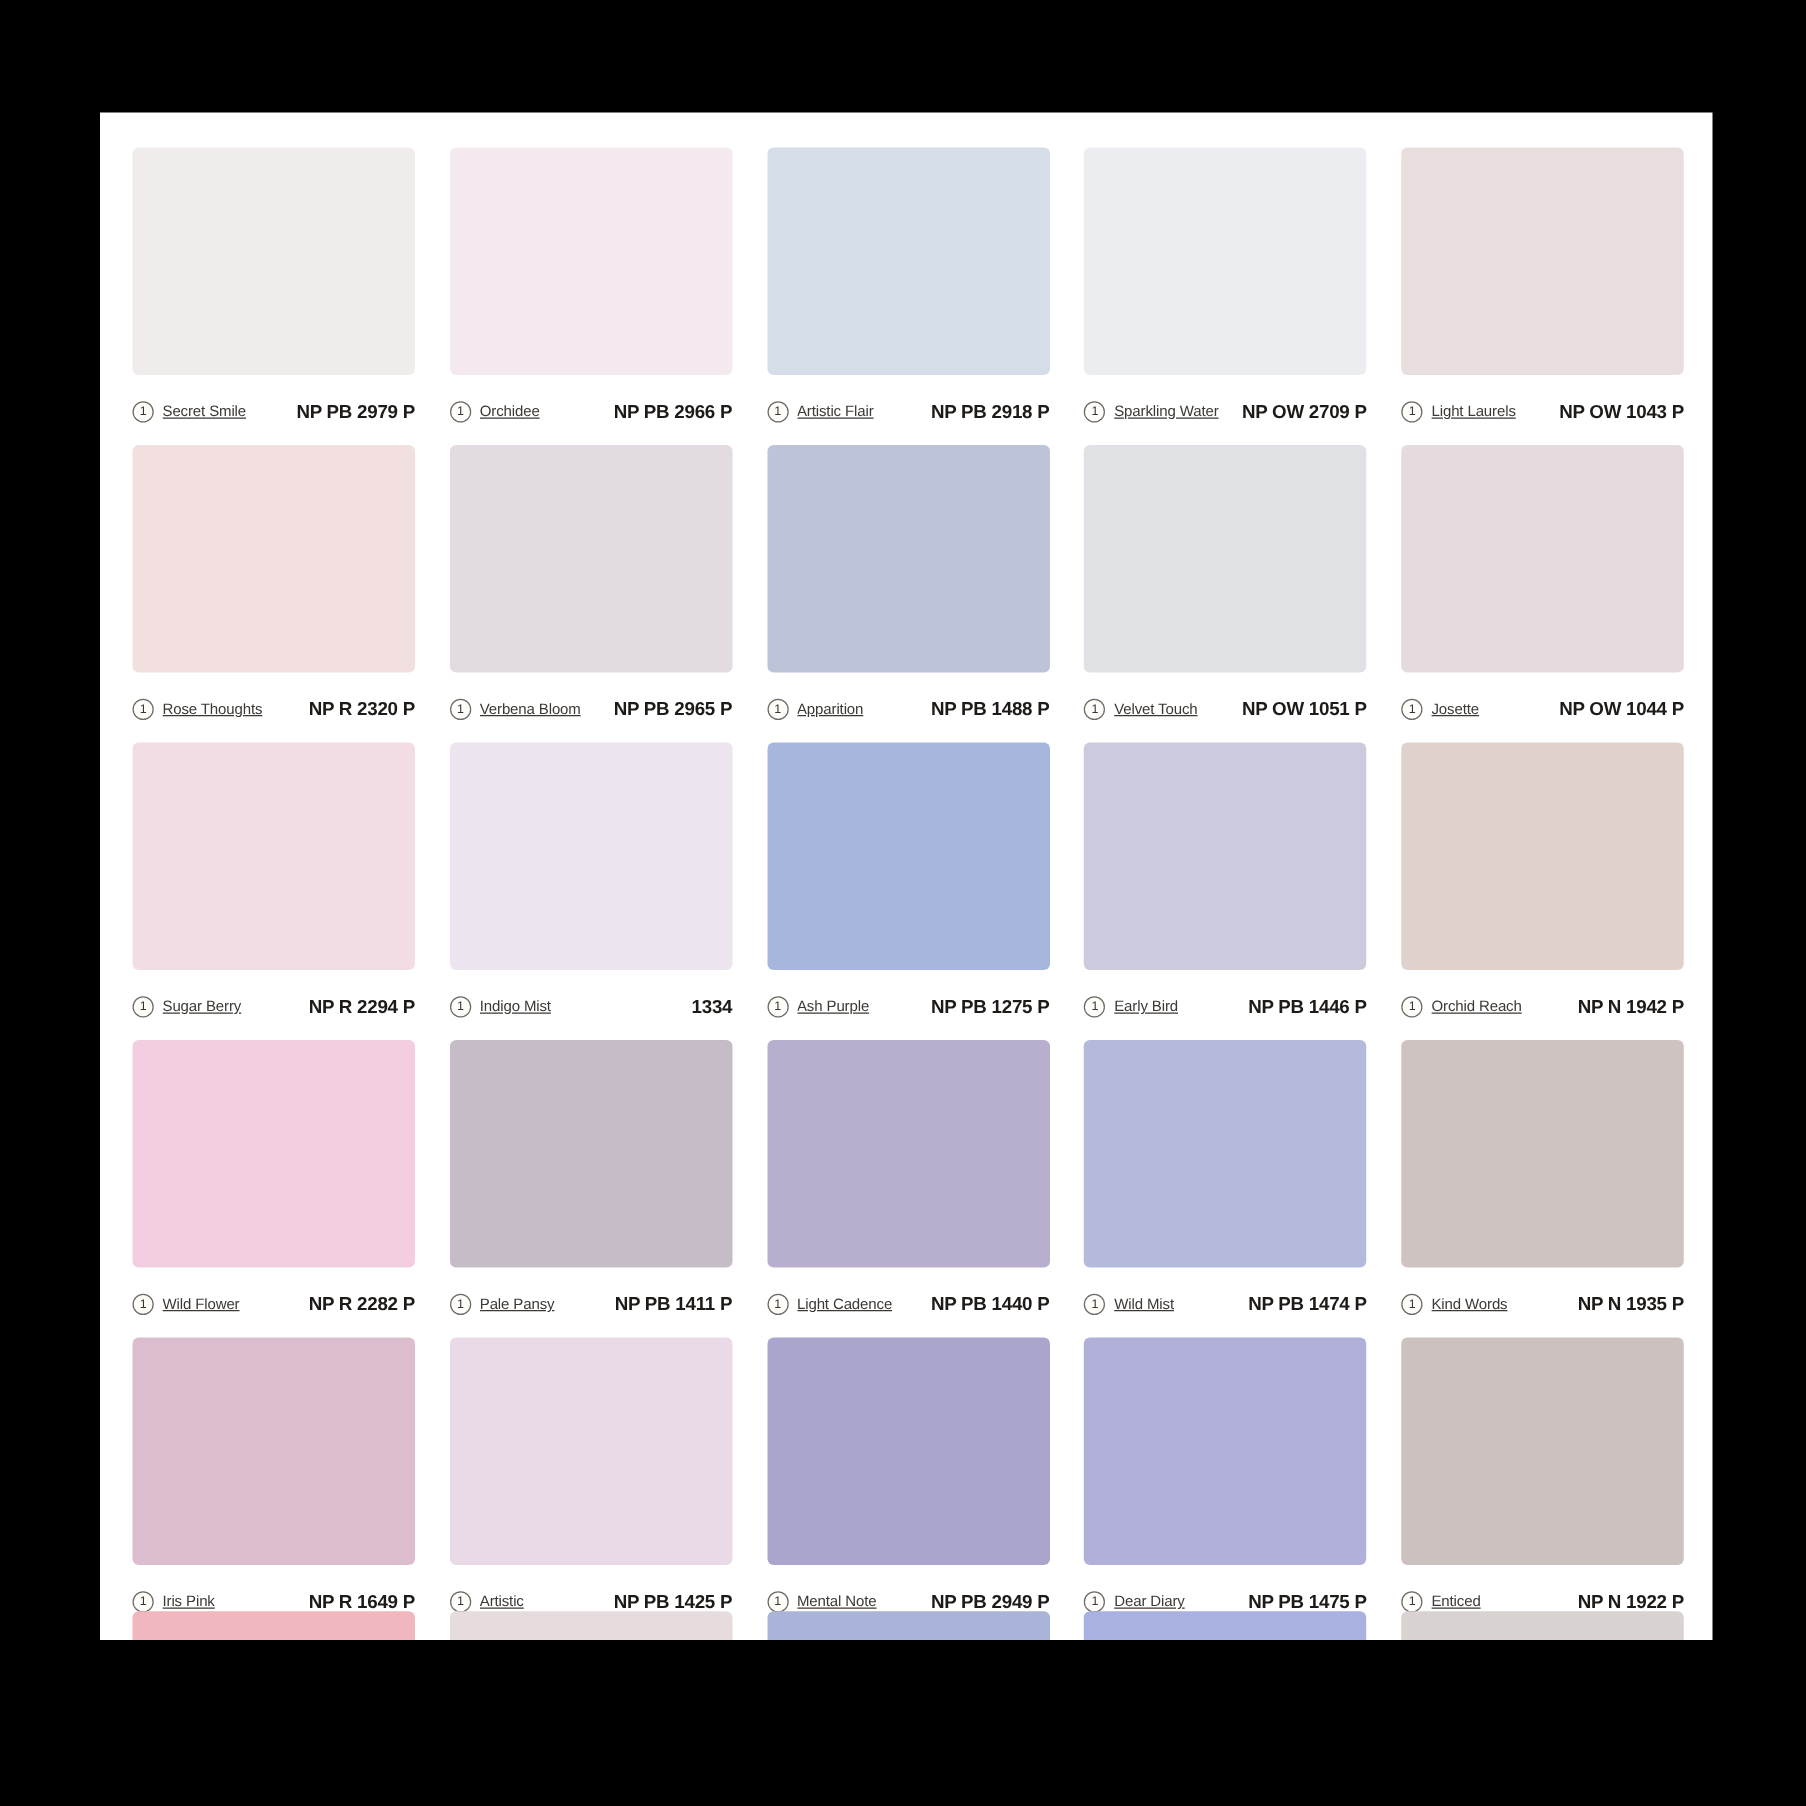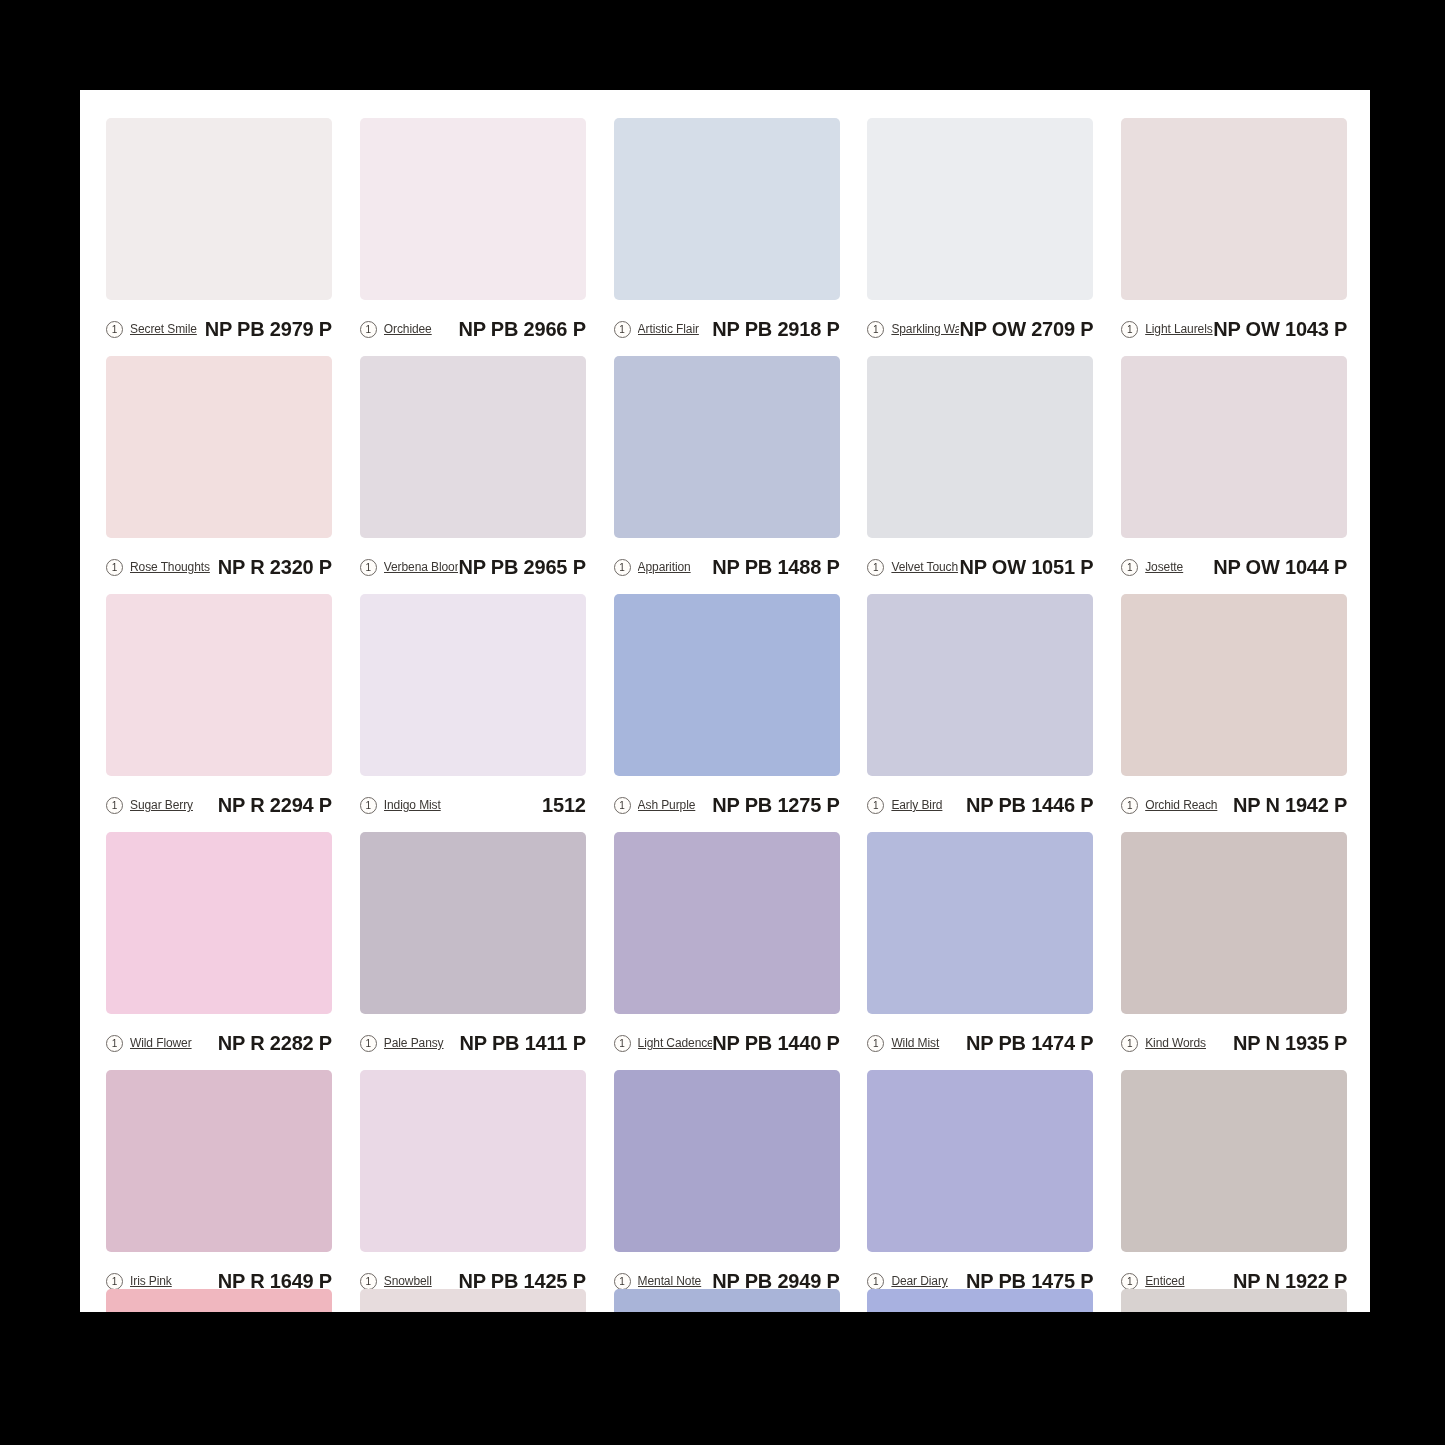--- a/index.html
+++ b/index.html
@@ -73,21 +73,21 @@
     font-size: 12px;
     color: #3c3834;
     font-family: "Liberation Sans", sans-serif;
     letter-spacing: -0.1px;
     white-space: nowrap;
     overflow: hidden;
     text-decoration: underline;
   }
   .ccode {
     flex: 0 0 auto;
-    font-size: 20px;
+    font-size: 15px;
     font-weight: bold;
     color: #1d1a17;
     font-family: "Liberation Sans", sans-serif;
     letter-spacing: -0.2px;
     text-align: right;
     white-space: nowrap;
   }
   .partial-row {
     position: absolute;
     left: 26px;
@@ -195,21 +195,21 @@
             <span class="num-icon">1</span>
             <span class="cname">Sugar Berry</span>
             <span class="ccode">NP R 2294 P</span>
           </div>
         </div>
         <div class="cell">
           <div class="swatch" style="background: rgb(236, 228, 239);"></div>
           <div class="meta">
             <span class="num-icon">1</span>
             <span class="cname">Indigo Mist</span>
-            <span class="ccode">1512</span>
+            <span class="ccode">1334</span>
           </div>
         </div>
         <div class="cell">
           <div class="swatch" style="background: rgb(167, 182, 220);"></div>
           <div class="meta">
             <span class="num-icon">1</span>
             <span class="cname">Ash Purple</span>
             <span class="ccode">NP PB 1275 P</span>
           </div>
         </div>
@@ -274,21 +274,21 @@
           <div class="meta">
             <span class="num-icon">1</span>
             <span class="cname">Iris Pink</span>
             <span class="ccode">NP R 1649 P</span>
           </div>
         </div>
         <div class="cell">
           <div class="swatch" style="background: rgb(234, 217, 230);"></div>
           <div class="meta">
             <span class="num-icon">1</span>
-            <span class="cname">Snowbell</span>
+            <span class="cname">Artistic</span>
             <span class="ccode">NP PB 1425 P</span>
           </div>
         </div>
         <div class="cell">
           <div class="swatch" style="background: rgb(169, 165, 204);"></div>
           <div class="meta">
             <span class="num-icon">1</span>
             <span class="cname">Mental Note</span>
             <span class="ccode">NP PB 2949 P</span>
           </div>

